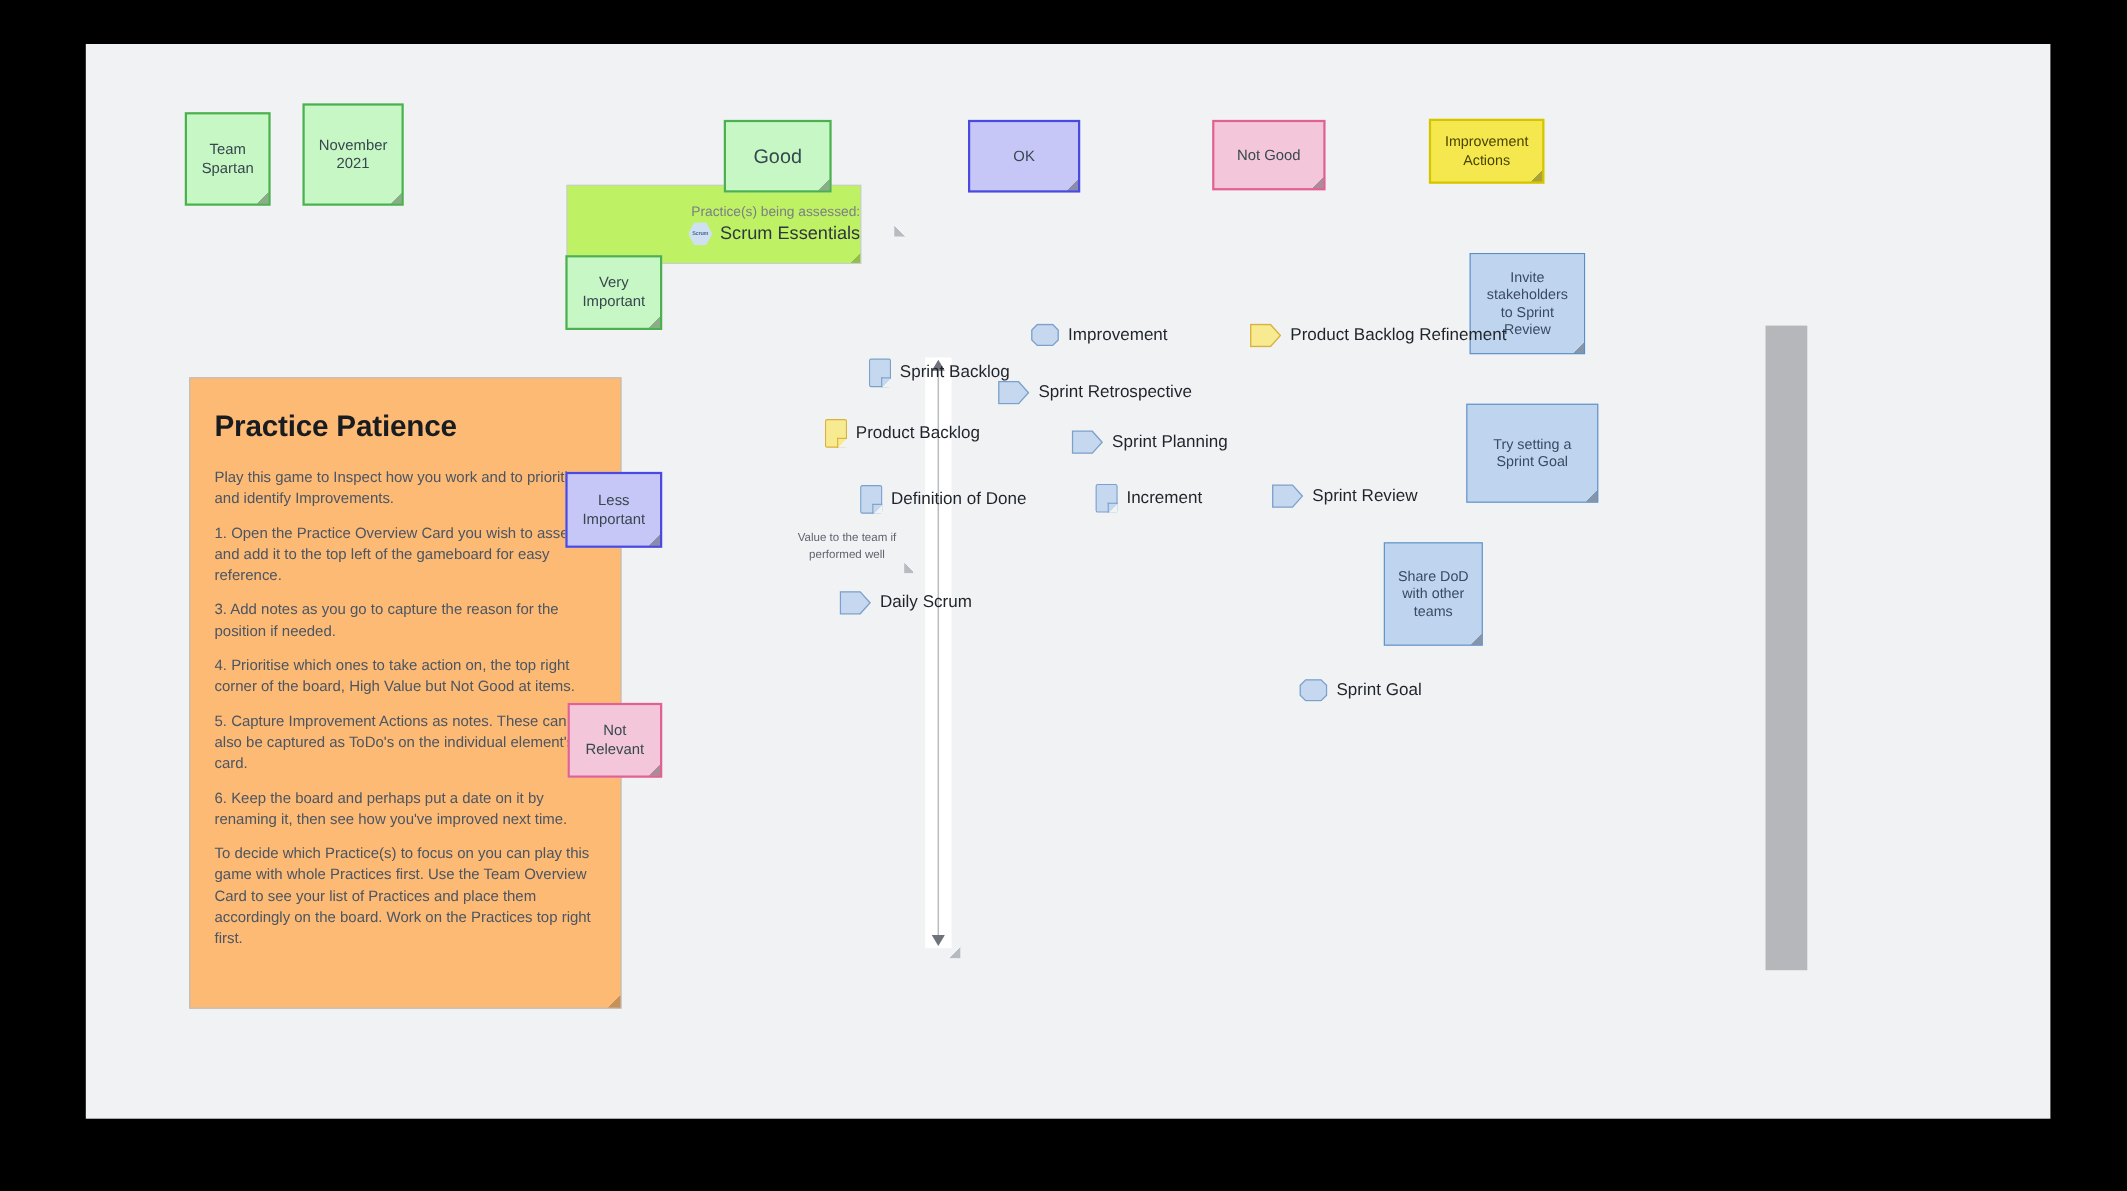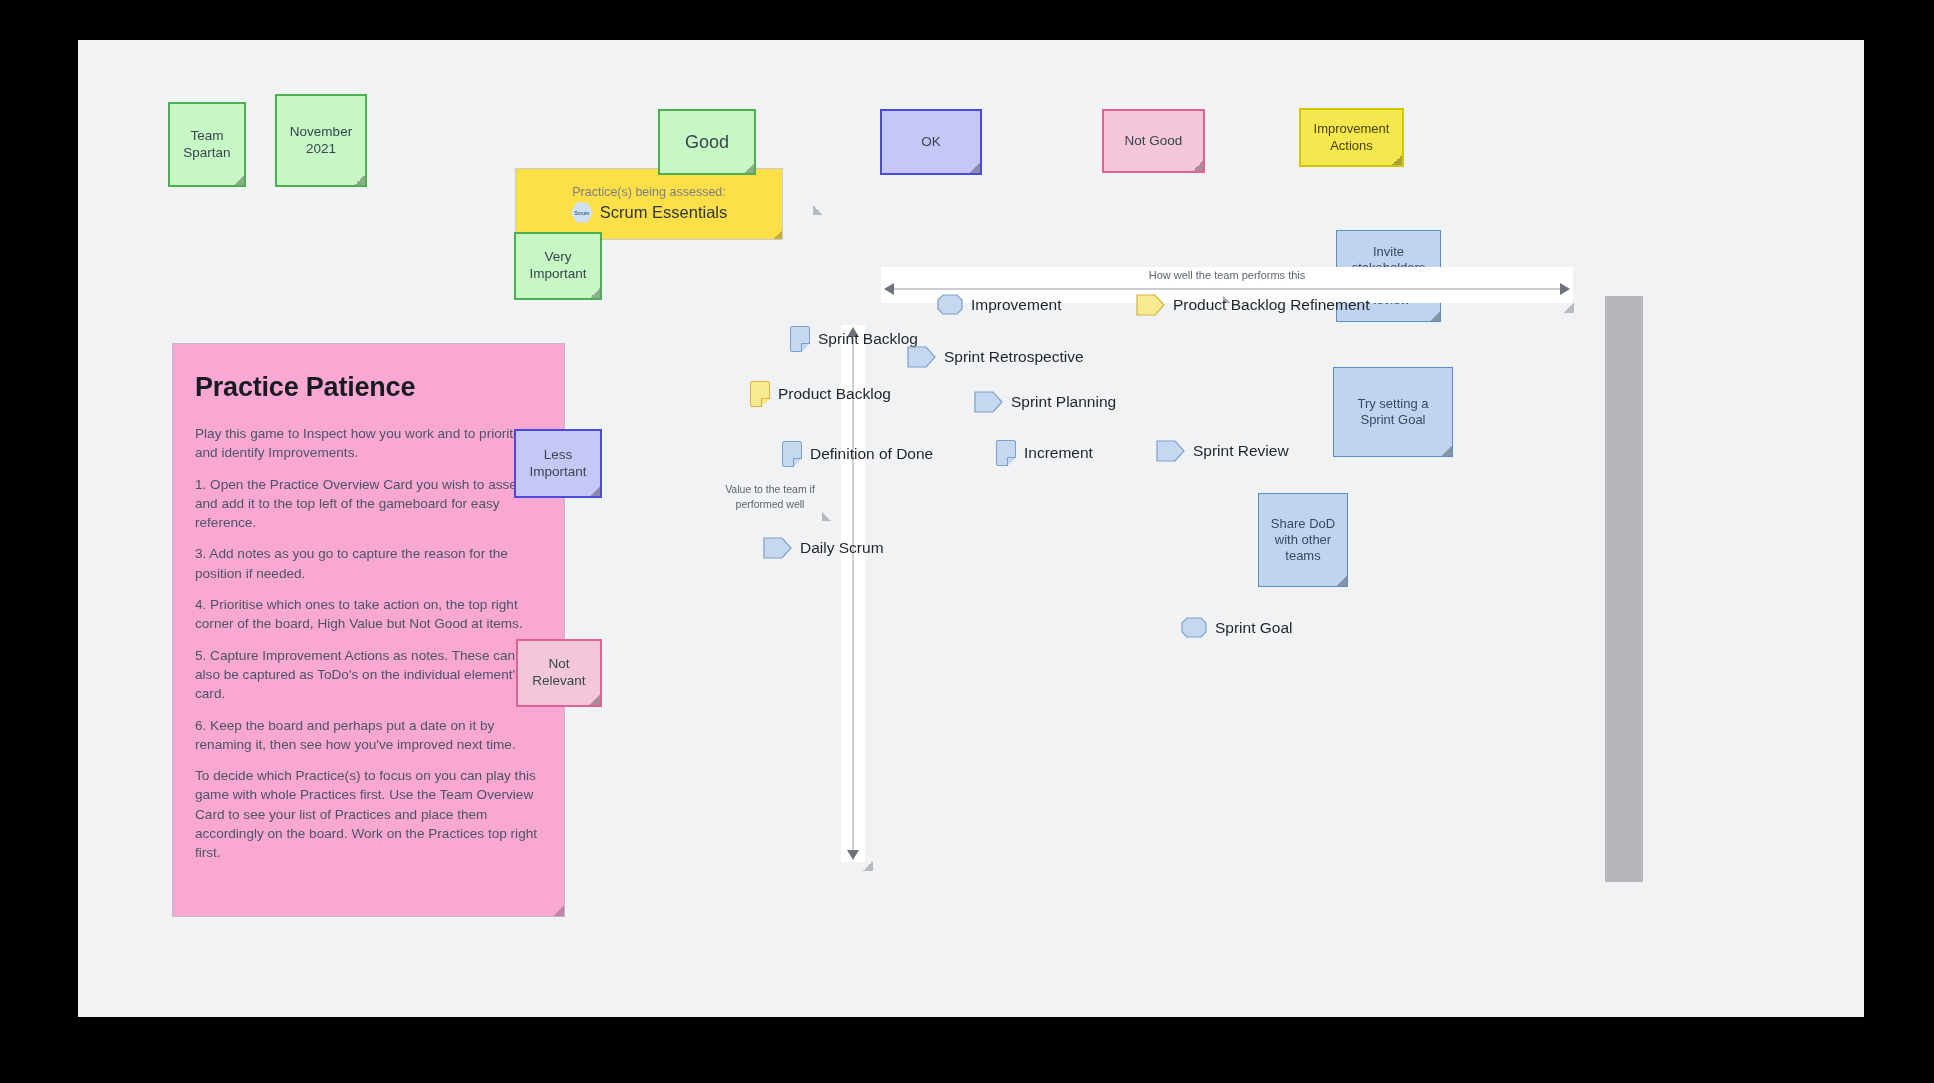--- a/index.html
+++ b/index.html
@@ -34,24 +34,24 @@
   .s-green  { background: #c7f7c4; border-color: #4caf50; color: #37474f; }
   .s-blue   { background: #c6c7f7; border-color: #4a4ae0; color: #37474f; }
   .s-pink   { background: #f3c7d9; border-color: #e06292; color: #37474f; }
   .s-yellow { background: #f5e84f; border-color: #d4c500; color: #4a4300; }
   .s-action { background: #bfd5ef; border-color: #5b8ec4; color: #3a4a63; }
 
   
   #practice-box {
     position: absolute;
     left: 437px; top: 128px; width: 268px; height: 72px;
-    background: #fde047;
+    background: #bef264;
     border: 1px solid #c9ccd1;
     display: flex; flex-direction: column;
-    align-items: center; justify-content: center;
+    align-items: flex-end; justify-content: center;
     gap: 3px;
   }
   #practice-box::after {
     content: "";
     position: absolute; right: 0; bottom: 0;
     width: 9px; height: 9px;
     background: linear-gradient(135deg, transparent 50%, rgba(0,0,0,0.22) 50%);
   }
   #practice-label { font-size: 12.5px; color: #7a7f86; }
   #practice-row { display: flex; align-items: center; gap: 7px; }
@@ -72,21 +72,21 @@
   #practice-box-handle {
     position: absolute; left: 735px; top: 165px;
     width: 10px; height: 10px;
     background: linear-gradient(225deg, transparent 50%, #b7bbc1 50%);
   }
 
   
   #instr-card {
     position: absolute;
     left: 94px; top: 303px; width: 393px; height: 574px;
-    background: #f9a8d4;
+    background: #fdba74;
     border: 1px solid #b9bdc3;
   }
   #instr-card::after {
     content: "";
     position: absolute; right: 0; bottom: 0;
     width: 11px; height: 11px;
     background: linear-gradient(135deg, transparent 50%, rgba(0,0,0,0.22) 50%);
   }
   #instr-inner { padding: 28px 26px 0 22px; }
   #instr-title {
@@ -242,30 +242,20 @@
 
   <div class="sticky s-green" style="left:436px; top:192px; width:88px; height:68px; font-size:13.5px;">Very
 Important</div>
 
   <div class="sticky s-blue" style="left:436px; top:389px; width:88px; height:69px; font-size:13.5px;">Less
 Important</div>
 
   <div class="sticky s-pink" style="left:438px; top:599px; width:86px; height:68px; font-size:13.5px;">Not
 Relevant</div>
 
-  <div id="hbar">
-    <div id="hbar-label">How well the team performs this</div>
-    <svg width="692" height="16" viewBox="0 0 692 16">
-      <line x1="10" y1="8" x2="682" y2="8" stroke="#b9bdc3" stroke-width="1.4"></line>
-      <polygon points="3,8 13,2 13,14" fill="#6e737b"></polygon>
-      <polygon points="689,8 679,2 679,14" fill="#6e737b"></polygon>
-    </svg>
-    <div id="hbar-midtick"></div>
-    <div id="hbar-handle"></div>
-  </div>
 
   <div id="vbar">
     <svg width="12" height="537" viewBox="0 0 12 537">
       <line x1="6" y1="9" x2="6" y2="528" stroke="#b9bdc3" stroke-width="1.4"></line>
       <polygon points="6,2 0,12 12,12" fill="#6e737b"></polygon>
       <polygon points="6,535 0,525 12,525" fill="#6e737b"></polygon>
     </svg>
     <div id="vbar-handle"></div>
   </div>
 

